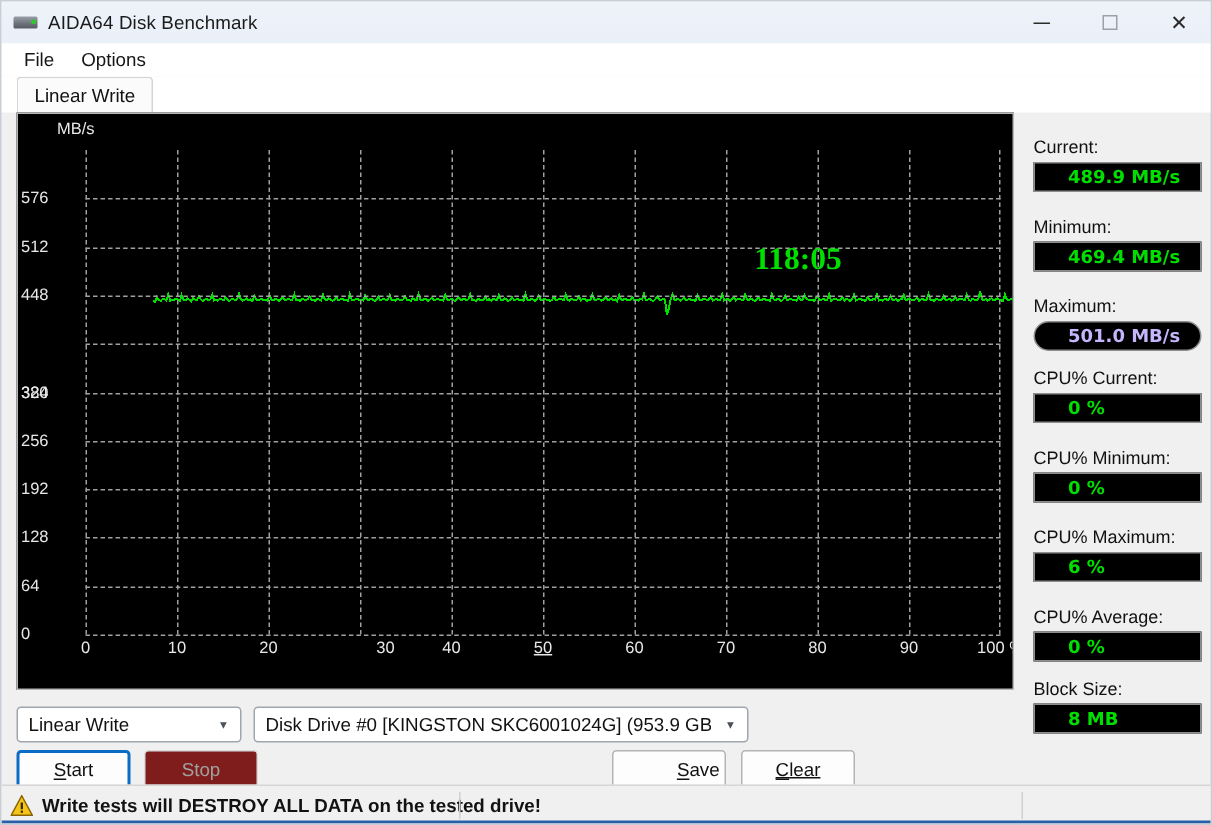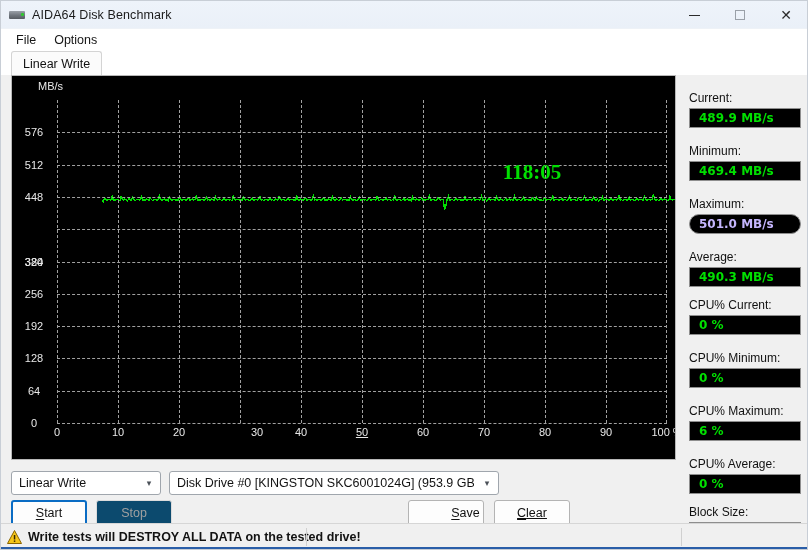--- a/index.html
+++ b/index.html
@@ -120,21 +120,21 @@
     border-left: 1px dashed #a0a0a0;
   }
   .y-unit {
     position: absolute;
     left: 2px; top: 4px;
     font-size: 11px; color: #e8e8e8; margin-left: 24px;
   }
   .y-label {
     position: absolute;
     right: 0; width: 40px;
-    text-align: center;
+    text-align: left;
     font-size: 11px; color: #e8e8e8;
     transform: translateY(-50%);
   }
   .y-label-wrap {
     position: absolute; left: 0; top: 24px;
     width: 42px; height: 323px;
   }
   .x-label-wrap {
     position: absolute; left: 45px; top: 350px;
     width: 610px; height: 20px;
@@ -176,21 +176,21 @@
     white-space: nowrap;
   }
   .stat-value {
     height: 20px;
     background: #000000;
     border: 1px solid #8e8e8e;
     color: #00e000;
     font-weight: bold;
     font-size: 12px;
     display: flex; align-items: center;
-    padding-left: 9px;
+    padding-left: 22px;
     font-family: "DejaVu Sans", sans-serif;
   }
 
   
   .ctrl-row1 {
     position: absolute; left: 10px; top: 470px;
     display: flex; align-items: center;
   }
   .combo {
     height: 24px;
@@ -215,21 +215,21 @@
     height: 26px;
     min-width: 76px;
     background: #fdfdfd;
     border: 1px solid #b4b4b4;
     border-radius: 3px;
     font-size: 12.5px;
     color: #111;
     display: flex; align-items: center; justify-content: center;
   }
   .btn.primary { border: 2px solid #0a6cc4; }
-  .btn.disabled { color: #a0a0a0; background: #0c4a6e; border-color: #dcdcdc; }
+  .btn.disabled { color: #a0a0a0; background: #7f1d1d; border-color: #dcdcdc; }
   .btn u { text-underline-offset: 2px; }
 
   .ctrl-row2 {
     position: absolute; left: 10px; top: 499px;
     display: flex; align-items: center;
   }
   #btn-start { width: 76px; }
   #btn-stop { width: 76px; margin-left: 9px; }
   .right-btns {
     position: absolute; left: 407px; top: 499px;
@@ -370,24 +370,20 @@
         <div class="stat-value" style="color: rgb(0, 224, 0);">489.9 MB/s</div>
       </div>
       <div class="stat-block">
         <div class="stat-label">Minimum:</div>
         <div class="stat-value" style="color: rgb(0, 224, 0);">469.4 MB/s</div>
       </div>
       <div class="stat-block">
         <div class="stat-label">Maximum:</div>
         <div class="stat-value" style="color: #c4b5fd; border-radius: 10px;">501.0 MB/s</div>
       </div>
-      <div class="stat-block">
-        <div class="stat-label">Average:</div>
-        <div class="stat-value" style="color: rgb(0, 224, 0);">490.3 MB/s</div>
-      </div>
       <div class="stat-block gap">
         <div class="stat-label">CPU% Current:</div>
         <div class="stat-value" style="color: rgb(0, 224, 0);">0 %</div>
       </div>
       <div class="stat-block">
         <div class="stat-label">CPU% Minimum:</div>
         <div class="stat-value" style="color: rgb(0, 224, 0);">0 %</div>
       </div>
       <div class="stat-block">
         <div class="stat-label">CPU% Maximum:</div>

